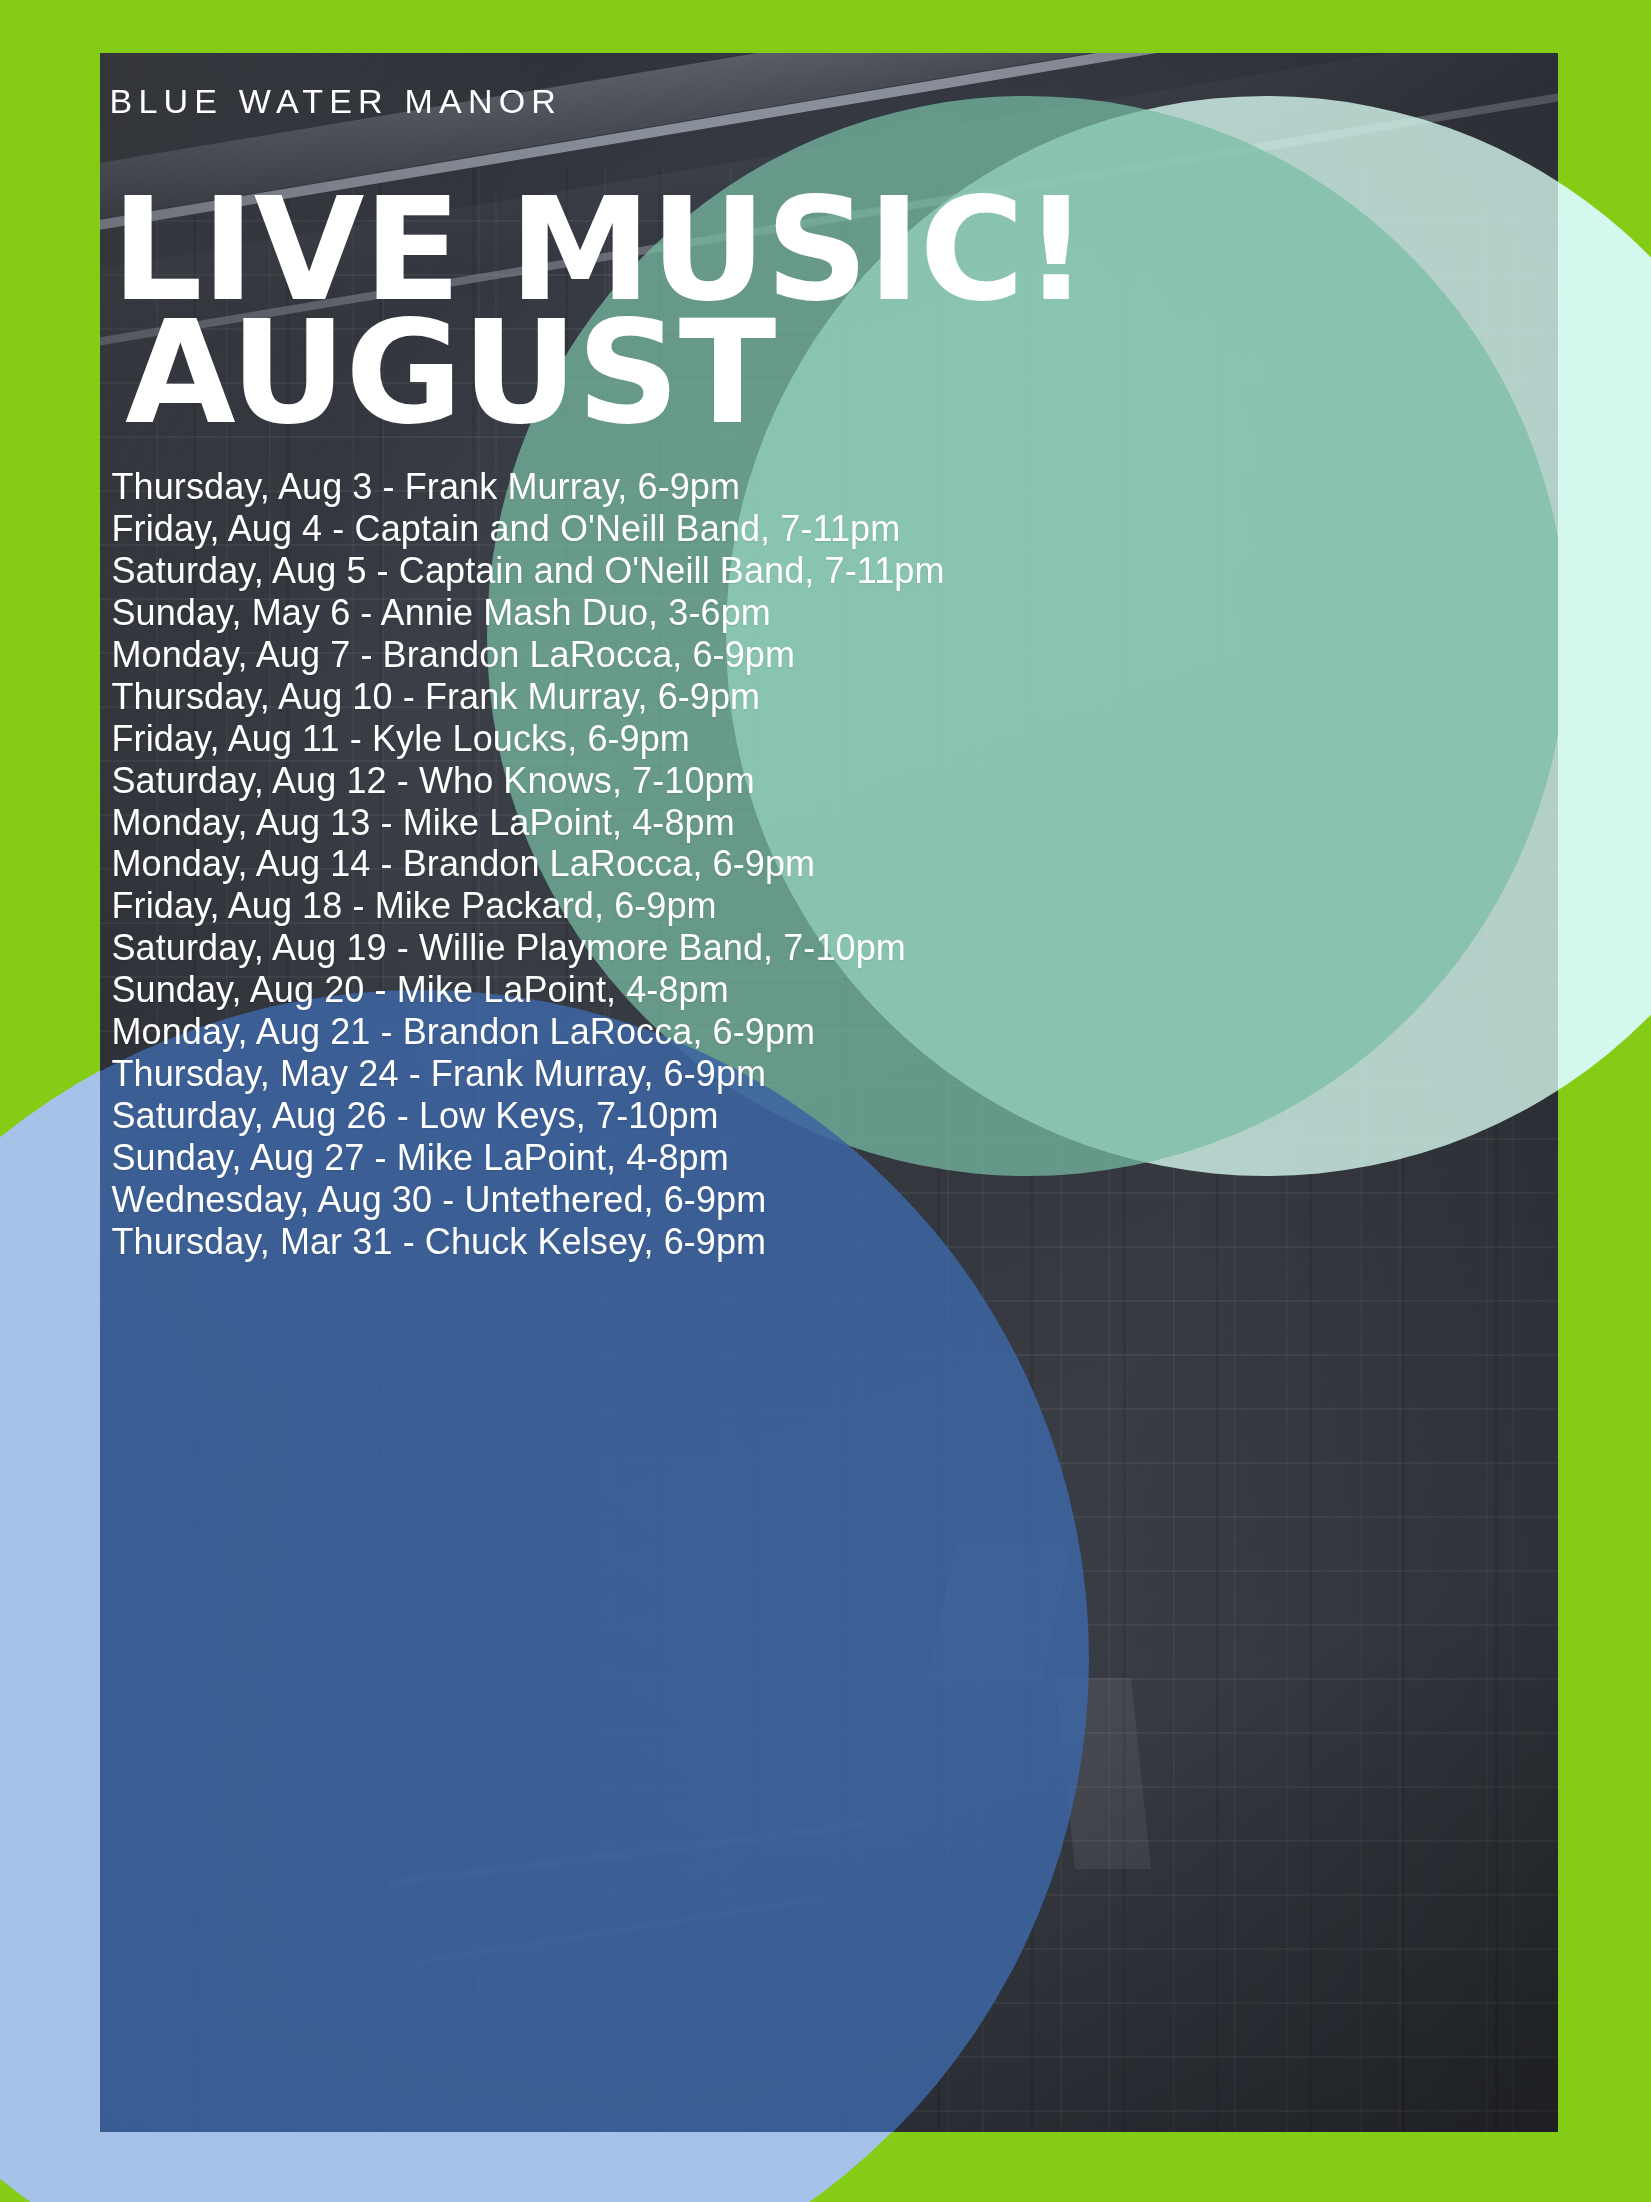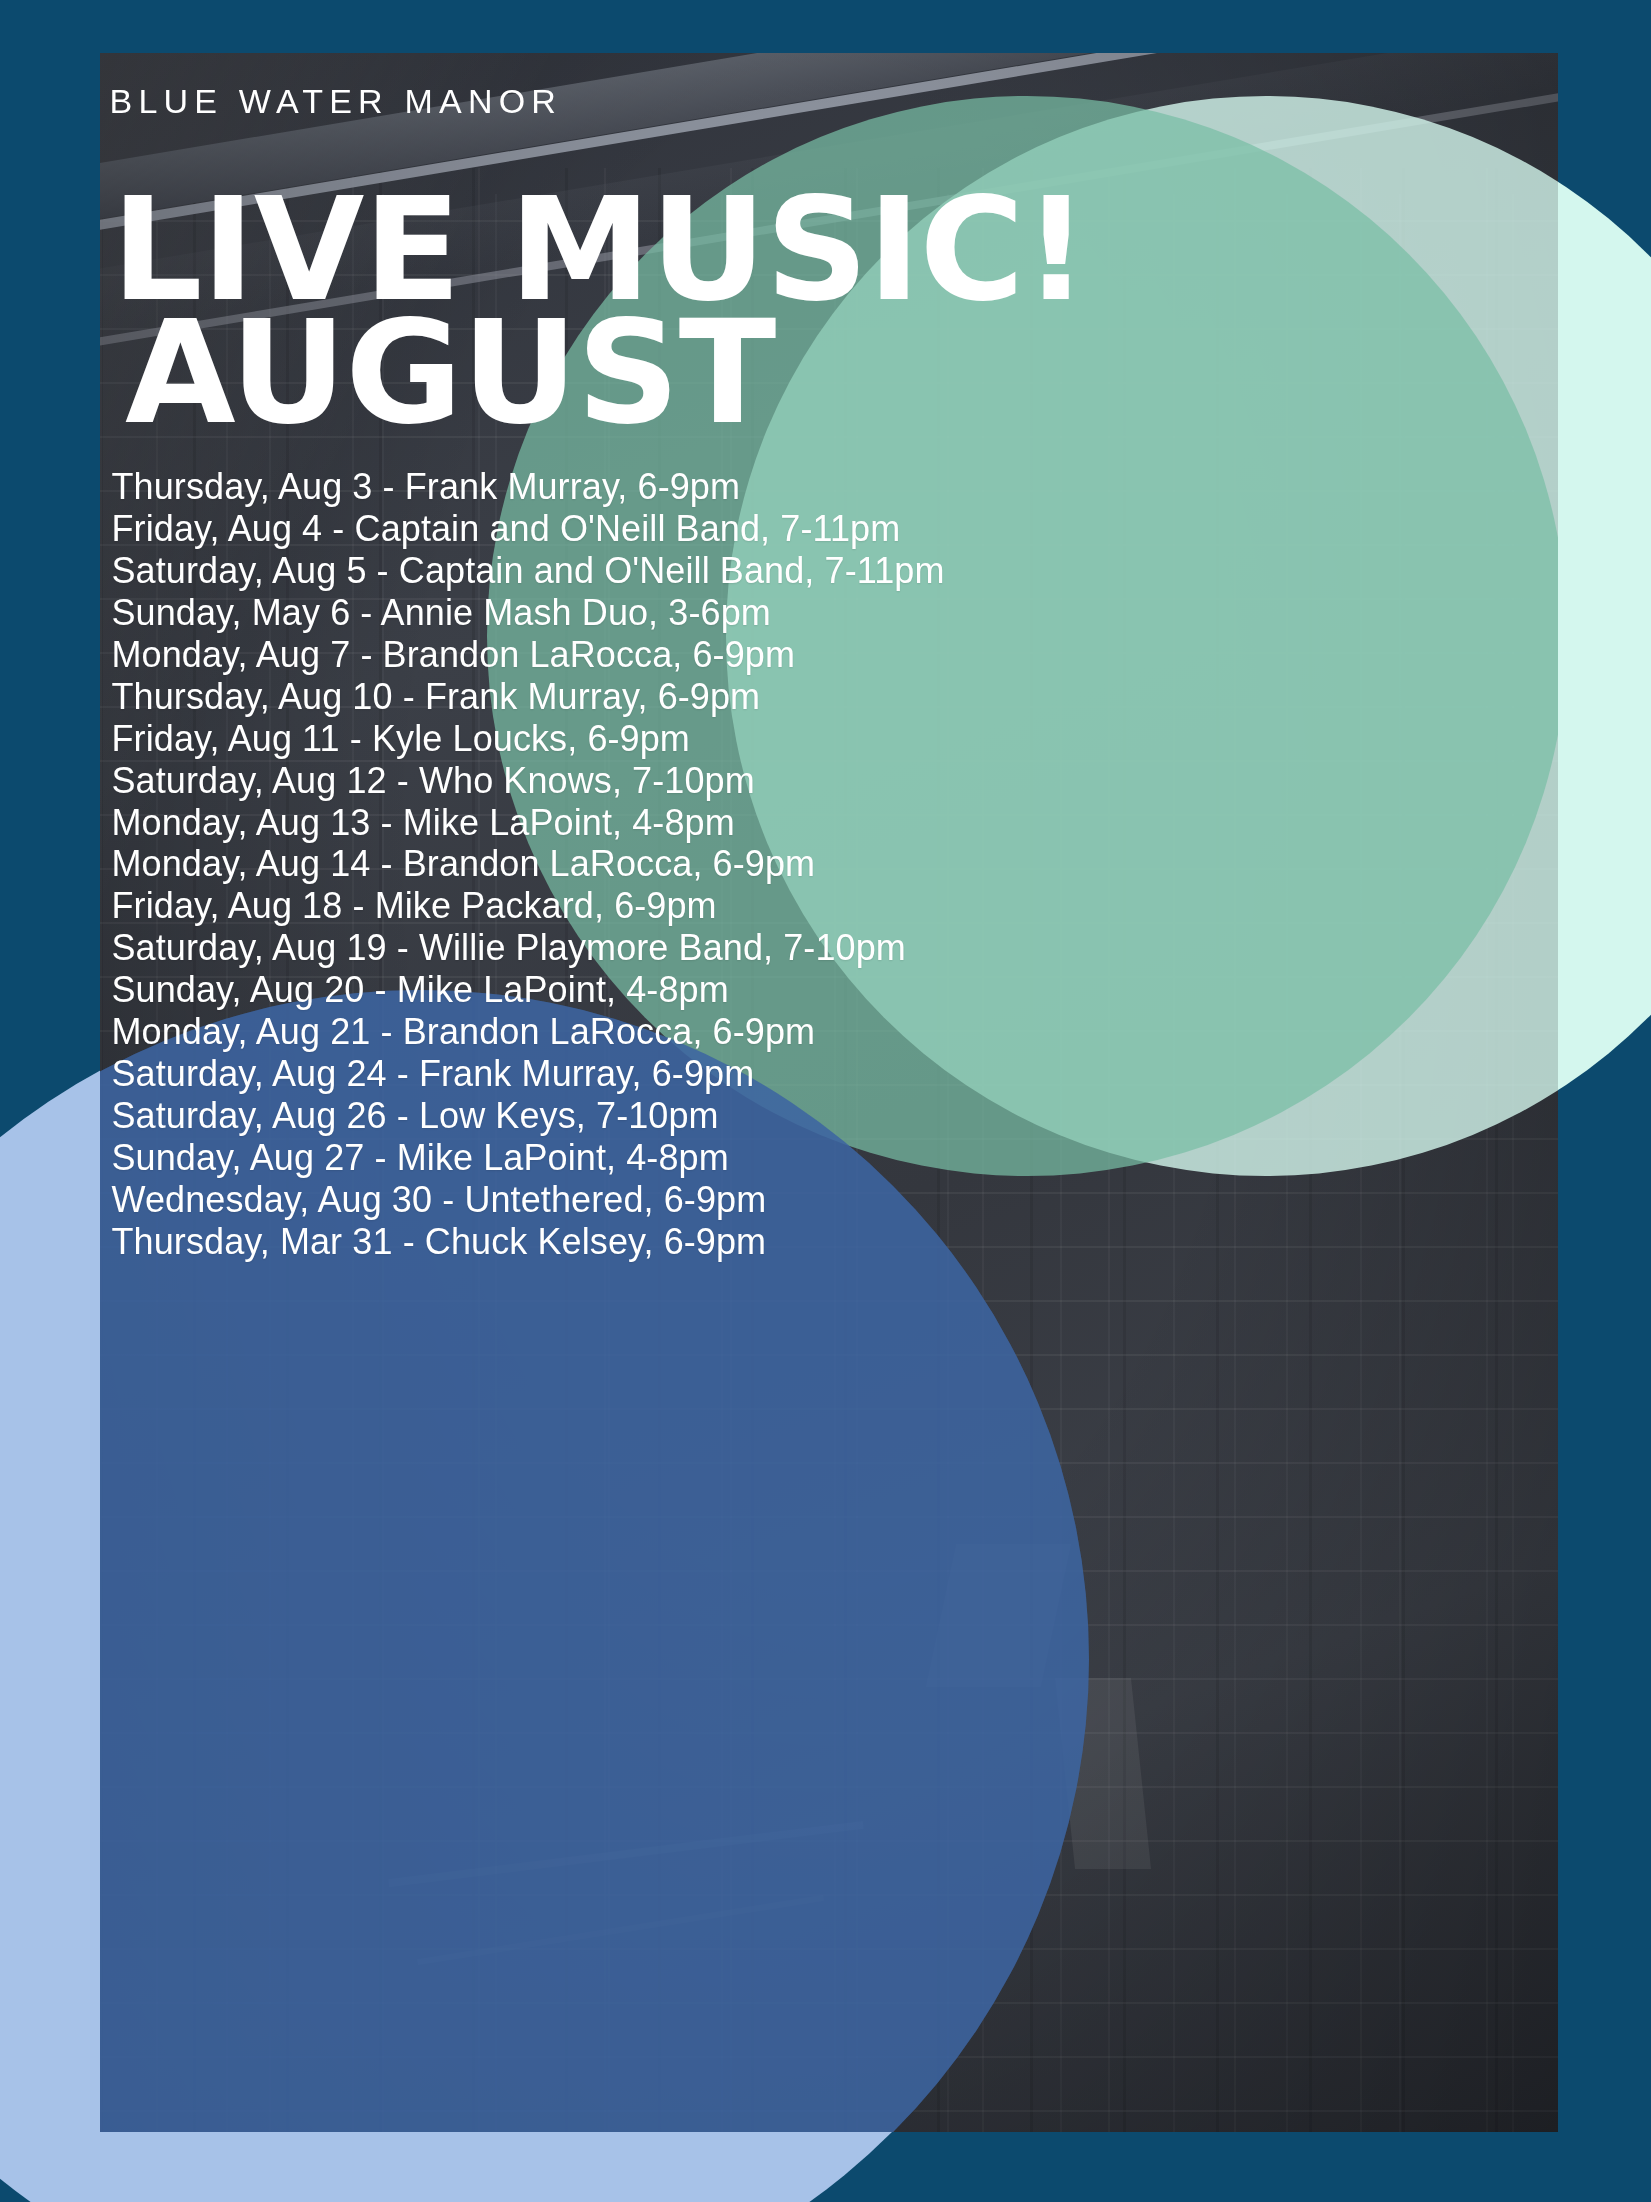--- a/index.html
+++ b/index.html
@@ -2,21 +2,21 @@
 <html><head>
 <meta charset="utf-8">
 <title>August Live Music</title>
 <style>
   html,body{margin:0;padding:0;background:#ffffff;}
   body{
     width:1652px;height:2202px;overflow:hidden;position:relative;
     font-family:"Liberation Sans","DejaVu Sans",sans-serif;
     -webkit-font-smoothing:antialiased;
   }
-  #poster{position:absolute;inset:0;width:1652px;height:2202px;background:#0c4a6e;overflow:hidden;}
+  #poster{position:absolute;inset:0;width:1652px;height:2202px;background:#84cc16;overflow:hidden;}
 
   
   .deco{position:absolute;border-radius:50%;pointer-events:none;}
   
   #circle-blue-outer{
     left:-249px;top:989px;width:1338px;height:1338px;
     background:#a7c2e8;
   }
   
   #circle-mint-outer{
@@ -164,21 +164,21 @@
           <div class="evt">Monday, Aug 7 - Brandon LaRocca, 6-9pm</div>
           <div class="evt">Thursday, Aug 10 - Frank Murray, 6-9pm</div>
           <div class="evt">Friday, Aug 11 - Kyle Loucks, 6-9pm</div>
           <div class="evt">Saturday, Aug 12 - Who Knows, 7-10pm</div>
           <div class="evt">Monday, Aug 13 - Mike LaPoint, 4-8pm</div>
           <div class="evt">Monday, Aug 14 - Brandon LaRocca, 6-9pm</div>
           <div class="evt">Friday, Aug 18 - Mike Packard, 6-9pm</div>
           <div class="evt">Saturday, Aug 19 - Willie Playmore Band, 7-10pm</div>
           <div class="evt">Sunday, Aug 20 - Mike LaPoint, 4-8pm</div>
           <div class="evt">Monday, Aug 21 - Brandon LaRocca, 6-9pm</div>
-          <div class="evt">Saturday, Aug 24 - Frank Murray, 6-9pm</div>
+          <div class="evt">Thursday, May 24 - Frank Murray, 6-9pm</div>
           <div class="evt">Saturday, Aug 26 - Low Keys, 7-10pm</div>
           <div class="evt">Sunday, Aug 27 - Mike LaPoint, 4-8pm</div>
           <div class="evt">Wednesday, Aug 30 - Untethered, 6-9pm</div>
           <div class="evt">Thursday, Mar 31 - Chuck Kelsey, 6-9pm</div>
         </div>
 
     </div>
   </div>
 </div>
 

